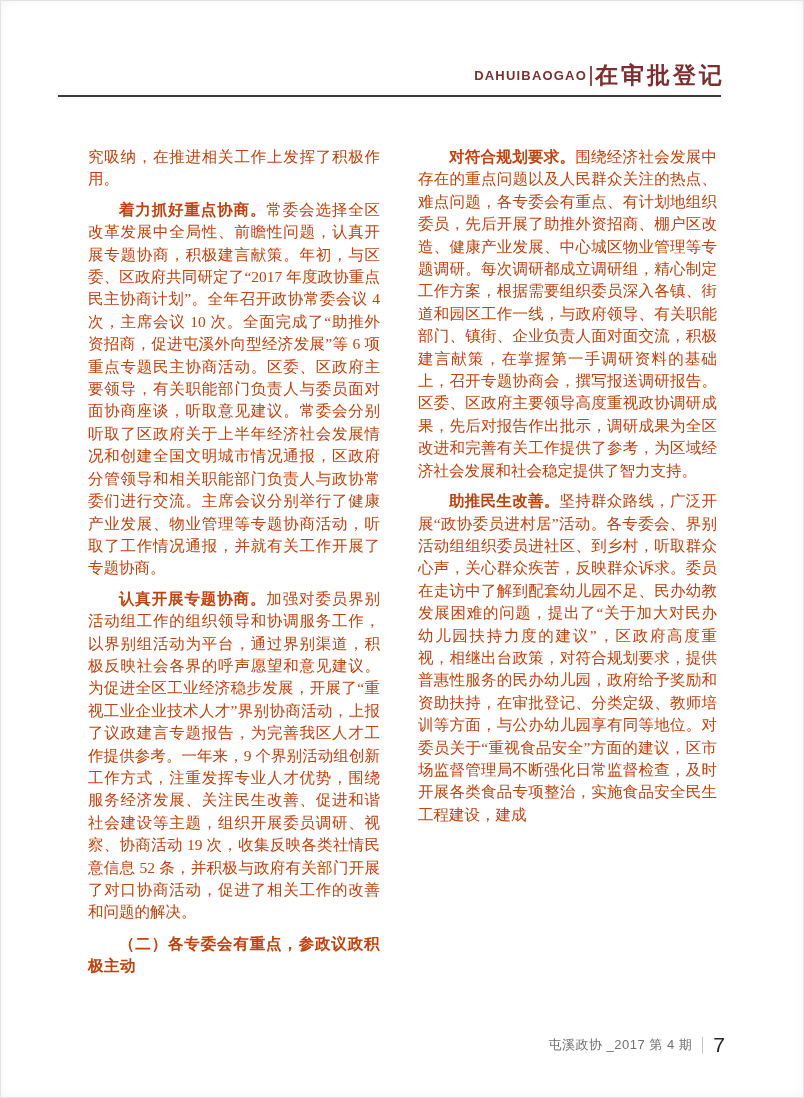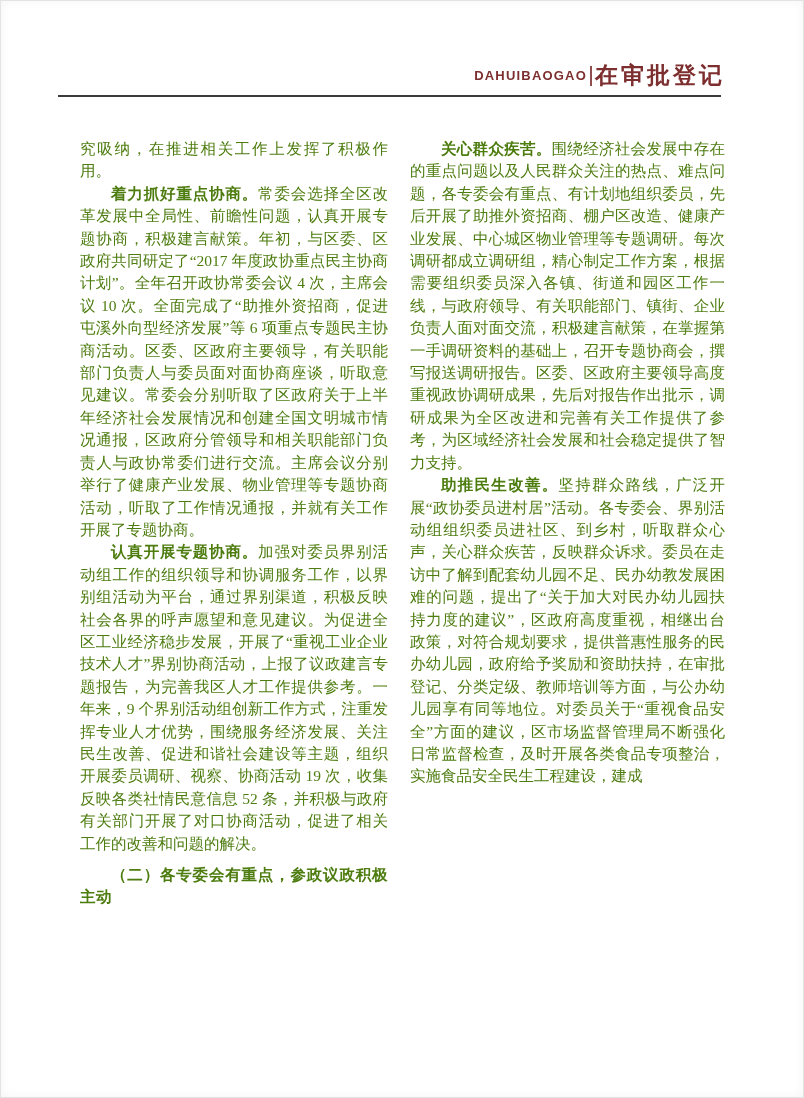--- a/index.html
+++ b/index.html
@@ -61,24 +61,24 @@
     height: 860px;
     display: flex;
     gap: 22px;
     overflow: hidden;
   }
   .col { overflow: hidden; }
   .col-left  { width: 308px; }
   .col-right { width: 315px; }
 
   .col p {
-    margin: 0;
+    margin: 8px;
     font-size: 15.5px;
     line-height: 22.4px;
-    color: #4d7c0f;
+    color: #c2410c;
     text-align: justify;
     text-justify: inter-character;
     text-indent: 2em;
   }
   .col p.continuation { text-indent: 0; }
   .col p.heading {
     font-family: "Liberation Sans", "DejaVu Sans", sans-serif;
     font-weight: 700;
     font-size: 15.5px;
     margin-top: 9px;
@@ -132,19 +132,24 @@
   <div class="header-rule"></div>
 
   <div class="columns">
     <div class="col col-left">
         <p class="continuation">究吸纳，在推进相关工作上发挥了积极作用。</p>
         <p class="normal"><b class="lead">着力抓好重点协商。</b>常委会选择全区改革发展中全局性、前瞻性问题，认真开展专题协商，积极建言献策。年初，与区委、区政府共同研定了“2017 年度政协重点民主协商计划”。全年召开政协常委会议 4 次，主席会议 10 次。全面完成了“助推外资招商，促进屯溪外向型经济发展”等 6 项重点专题民主协商活动。区委、区政府主要领导，有关职能部门负责人与委员面对面协商座谈，听取意见建议。常委会分别听取了区政府关于上半年经济社会发展情况和创建全国文明城市情况通报，区政府分管领导和相关职能部门负责人与政协常委们进行交流。主席会议分别举行了健康产业发展、物业管理等专题协商活动，听取了工作情况通报，并就有关工作开展了专题协商。</p>
         <p class="normal"><b class="lead">认真开展专题协商。</b>加强对委员界别活动组工作的组织领导和协调服务工作，以界别组活动为平台，通过界别渠道，积极反映社会各界的呼声愿望和意见建议。为促进全区工业经济稳步发展，开展了“重视工业企业技术人才”界别协商活动，上报了议政建言专题报告，为完善我区人才工作提供参考。一年来，9 个界别活动组创新工作方式，注重发挥专业人才优势，围绕服务经济发展、关注民生改善、促进和谐社会建设等主题，组织开展委员调研、视察、协商活动 19 次，收集反映各类社情民意信息 52 条，并积极与政府有关部门开展了对口协商活动，促进了相关工作的改善和问题的解决。</p>
         <p class="heading">（二）各专委会有重点，参政议政积极主动</p>
       </div>
     <div class="col col-right">
-        <p class="normal"><b class="lead">关心群众疾苦。</b>围绕经济社会发展中存在的重点问题以及人民群众关注的热点、难点问题，各专委会有重点、有计划地组织委员，先后开展了助推外资招商、棚户区改造、健康产业发展、中心城区物业管理等专题调研。每次调研都成立调研组，精心制定工作方案，根据需要组织委员深入各镇、街道和园区工作一线，与政府领导、有关职能部门、镇街、企业负责人面对面交流，积极建言献策，在掌握第一手调研资料的基础上，召开专题协商会，撰写报送调研报告。区委、区政府主要领导高度重视政协调研成果，先后对报告作出批示，调研成果为全区改进和完善有关工作提供了参考，为区域经济社会发展和社会稳定提供了智力支持。</p>
+        <p class="normal"><b class="lead">对符合规划要求。</b>围绕经济社会发展中存在的重点问题以及人民群众关注的热点、难点问题，各专委会有重点、有计划地组织委员，先后开展了助推外资招商、棚户区改造、健康产业发展、中心城区物业管理等专题调研。每次调研都成立调研组，精心制定工作方案，根据需要组织委员深入各镇、街道和园区工作一线，与政府领导、有关职能部门、镇街、企业负责人面对面交流，积极建言献策，在掌握第一手调研资料的基础上，召开专题协商会，撰写报送调研报告。区委、区政府主要领导高度重视政协调研成果，先后对报告作出批示，调研成果为全区改进和完善有关工作提供了参考，为区域经济社会发展和社会稳定提供了智力支持。</p>
         <p class="normal"><b class="lead">助推民生改善。</b>坚持群众路线，广泛开展“政协委员进村居”活动。各专委会、界别活动组组织委员进社区、到乡村，听取群众心声，关心群众疾苦，反映群众诉求。委员在走访中了解到配套幼儿园不足、民办幼教发展困难的问题，提出了“关于加大对民办幼儿园扶持力度的建议”，区政府高度重视，相继出台政策，对符合规划要求，提供普惠性服务的民办幼儿园，政府给予奖励和资助扶持，在审批登记、分类定级、教师培训等方面，与公办幼儿园享有同等地位。对委员关于“重视食品安全”方面的建议，区市场监督管理局不断强化日常监督检查，及时开展各类食品专项整治，实施食品安全民生工程建设，建成</p>
       </div>
   </div>
 
+  <div class="page-footer">
+    <span class="footer-journal">屯溪政协 _2017 第 4 期</span>
+    <span class="footer-divider"></span>
+    <span class="footer-page-num">7</span>
+  </div>
 
 </div>
 
 </body></html>

